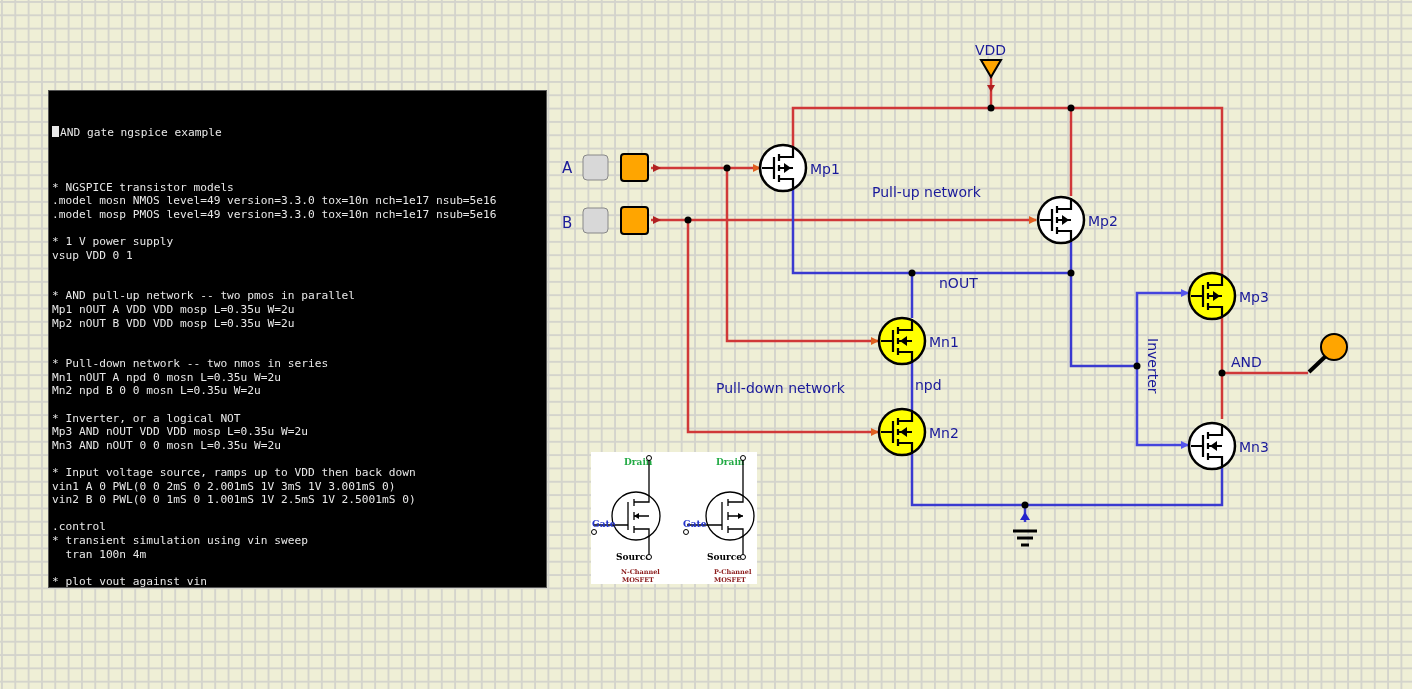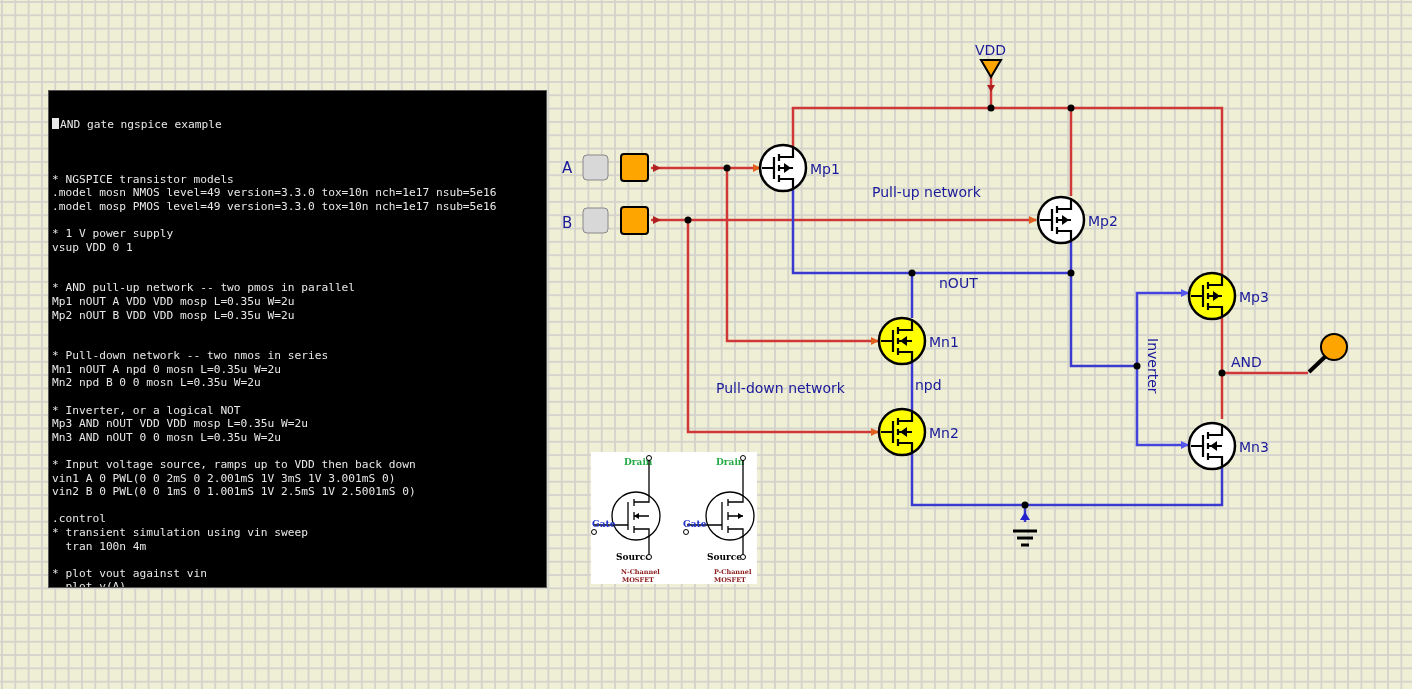--- a/index.html
+++ b/index.html
@@ -11,21 +11,21 @@
       linear-gradient(to bottom, #d4d4cc 1.5px, transparent 1.5px);
     background-size:13.33px 13.33px;
     background-position:1px 1px;
     font-family:"DejaVu Sans", sans-serif;
   }
   #netlist {
     position:absolute; left:48px; top:90px; width:499px; height:498px;
     background:#000; color:#e8e8e8; box-sizing:border-box;
     border:1px solid #555;
     font-family:"DejaVu Sans Mono", monospace; font-size:11.2px; line-height:13.6px;
-    padding:0 3px; white-space:pre; overflow:hidden;
+    padding:8px 3px; white-space:pre; overflow:hidden;
   }
   #netlist .line { height:13.6px; }
   #netlist .cursor { display:inline-block; width:7px; height:11px; background:#e8e8e8; vertical-align:-1px; margin-right:1px; }
   #schematic { position:absolute; left:0; top:0; width:1412px; height:689px; }
   .lbl { font-family:"DejaVu Sans", sans-serif; fill:#1a1a9a; }
   #legend {
     position:absolute; left:591px; top:452px; width:166px; height:132px; background:#fff;
   }
   .ref { font-family:"DejaVu Serif", serif; font-weight:bold; }
 </style>

